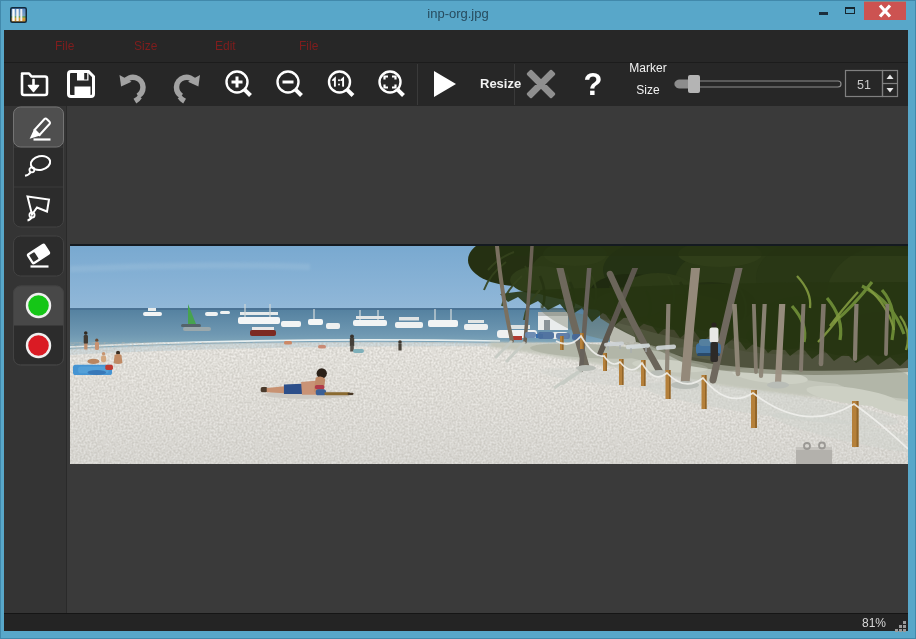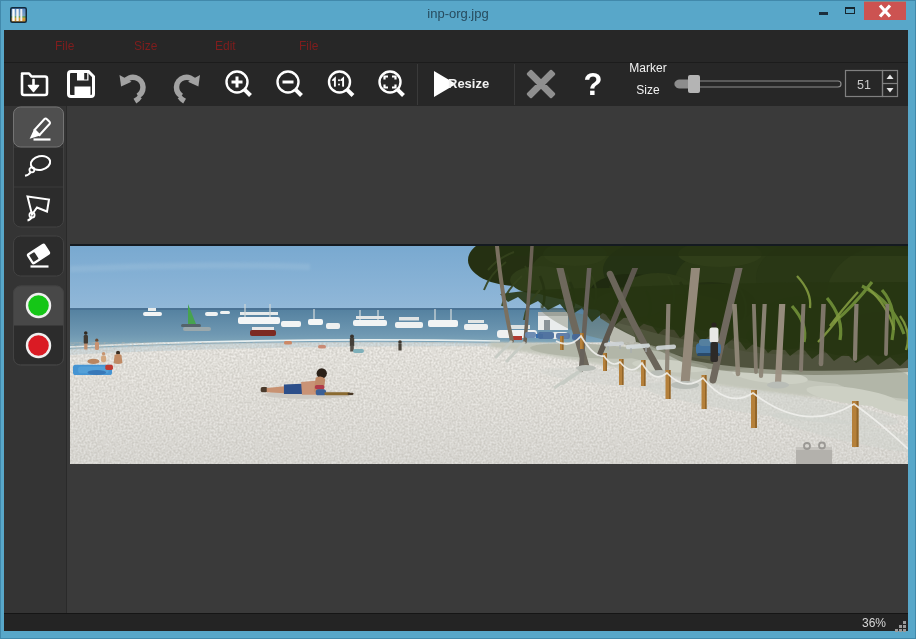--- a/index.html
+++ b/index.html
@@ -11,21 +11,21 @@
   #title{left:0;top:6px;width:916px;text-align:center;font-size:13px;color:#274b5e;}
   #btnmin{left:819px;top:12px;width:9px;height:2.5px;background:#1c2f3d;}
   #btnmax{left:845px;top:7px;width:8px;height:4px;border:1.5px solid #16262f;border-top-width:2.5px;}
   #btnclose{left:864px;top:0px;width:42px;height:20px;background:#cc5351;border-top:2px solid #8b8b8b;box-sizing:border-box;}
   
   #menubar{left:4px;top:30px;width:904px;height:32px;background:#272727;}
   .menuitem{top:39px;font-size:12px;color:#7f1d1d;margin-left:37px;}
   
   #toolbar{left:4px;top:62px;width:904px;height:44px;background:#272727;border-top:1px solid #1c1c1c;box-sizing:border-box;}
   .vsep{top:64px;width:1px;height:41px;background:#3a3a3a;}
-  #resizelbl{left:448px;top:76px;font-size:13px;font-weight:bold;color:#f2f2f2;}
+  #resizelbl{left:480px;top:76px;font-size:13px;font-weight:bold;color:#f2f2f2;}
   #msizelbl{left:618px;top:57px;width:60px;text-align:center;font-size:12px;font-weight:normal;color:#f2f2f2;line-height:22px;}
   
   #sidebar{left:4px;top:106px;width:63px;height:507px;background:#343434;border-right:1px solid #2a2a2a;box-sizing:border-box;}
   
   #canvas{left:67px;top:106px;width:841px;height:507px;background:#3a3a3a;}
   #photo{left:70px;top:244px;width:838px;height:218px;background:#e4e2de;border-top:2px solid #141a20;box-sizing:content-box;}
   
   #statusbar{left:4px;top:613px;width:904px;height:18px;background:#242424;border-top:1px solid #151515;box-sizing:border-box;}
   #zoomlbl{right:30px;top:616px;font-size:12px;color:#d8d8d8;}
 </style>
@@ -510,21 +510,21 @@
     <g>
       <rect x="726" y="201" width="36" height="17" fill="#b3b1ac"></rect>
       <rect x="726" y="201" width="36" height="3" fill="#c5c3be"></rect>
       <circle cx="737" cy="200" r="3" fill="none" stroke="#9a9894" stroke-width="1.8"></circle>
       <circle cx="752" cy="199.5" r="3" fill="none" stroke="#9a9894" stroke-width="1.8"></circle>
     </g>
   </svg>
   </div>
 
   <div class="abs" id="statusbar"></div>
-  <div class="abs" id="zoomlbl">36%</div>
+  <div class="abs" id="zoomlbl">81%</div>
   <div class="abs" id="grip" style="right:10px;top:618px;"><svg width="11" height="11" viewBox="0 0 11 11">
       <g fill="#9a9a9a">
         <rect x="8" y="0" width="3" height="3"></rect>
         <rect x="8" y="4" width="3" height="3"></rect>
         <rect x="8" y="8" width="3" height="3"></rect>
         <rect x="4" y="8" width="3" height="3"></rect>
         <rect x="4" y="4" width="3" height="3"></rect>
         <rect x="0" y="8" width="3" height="3"></rect>
       </g>
     </svg></div>

